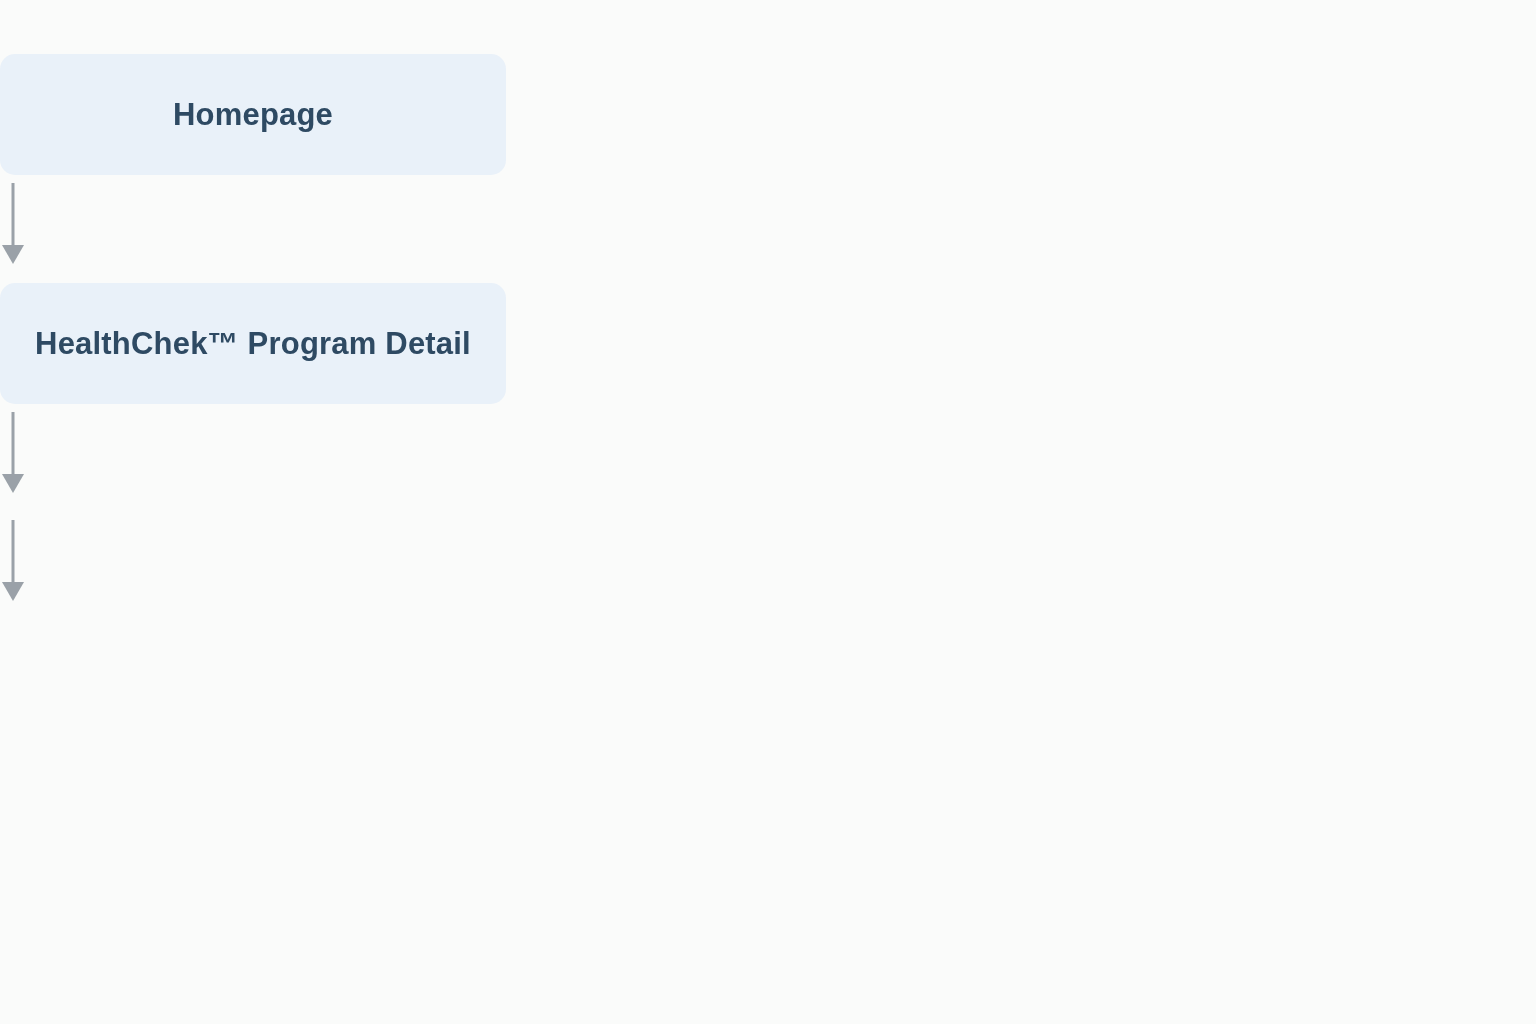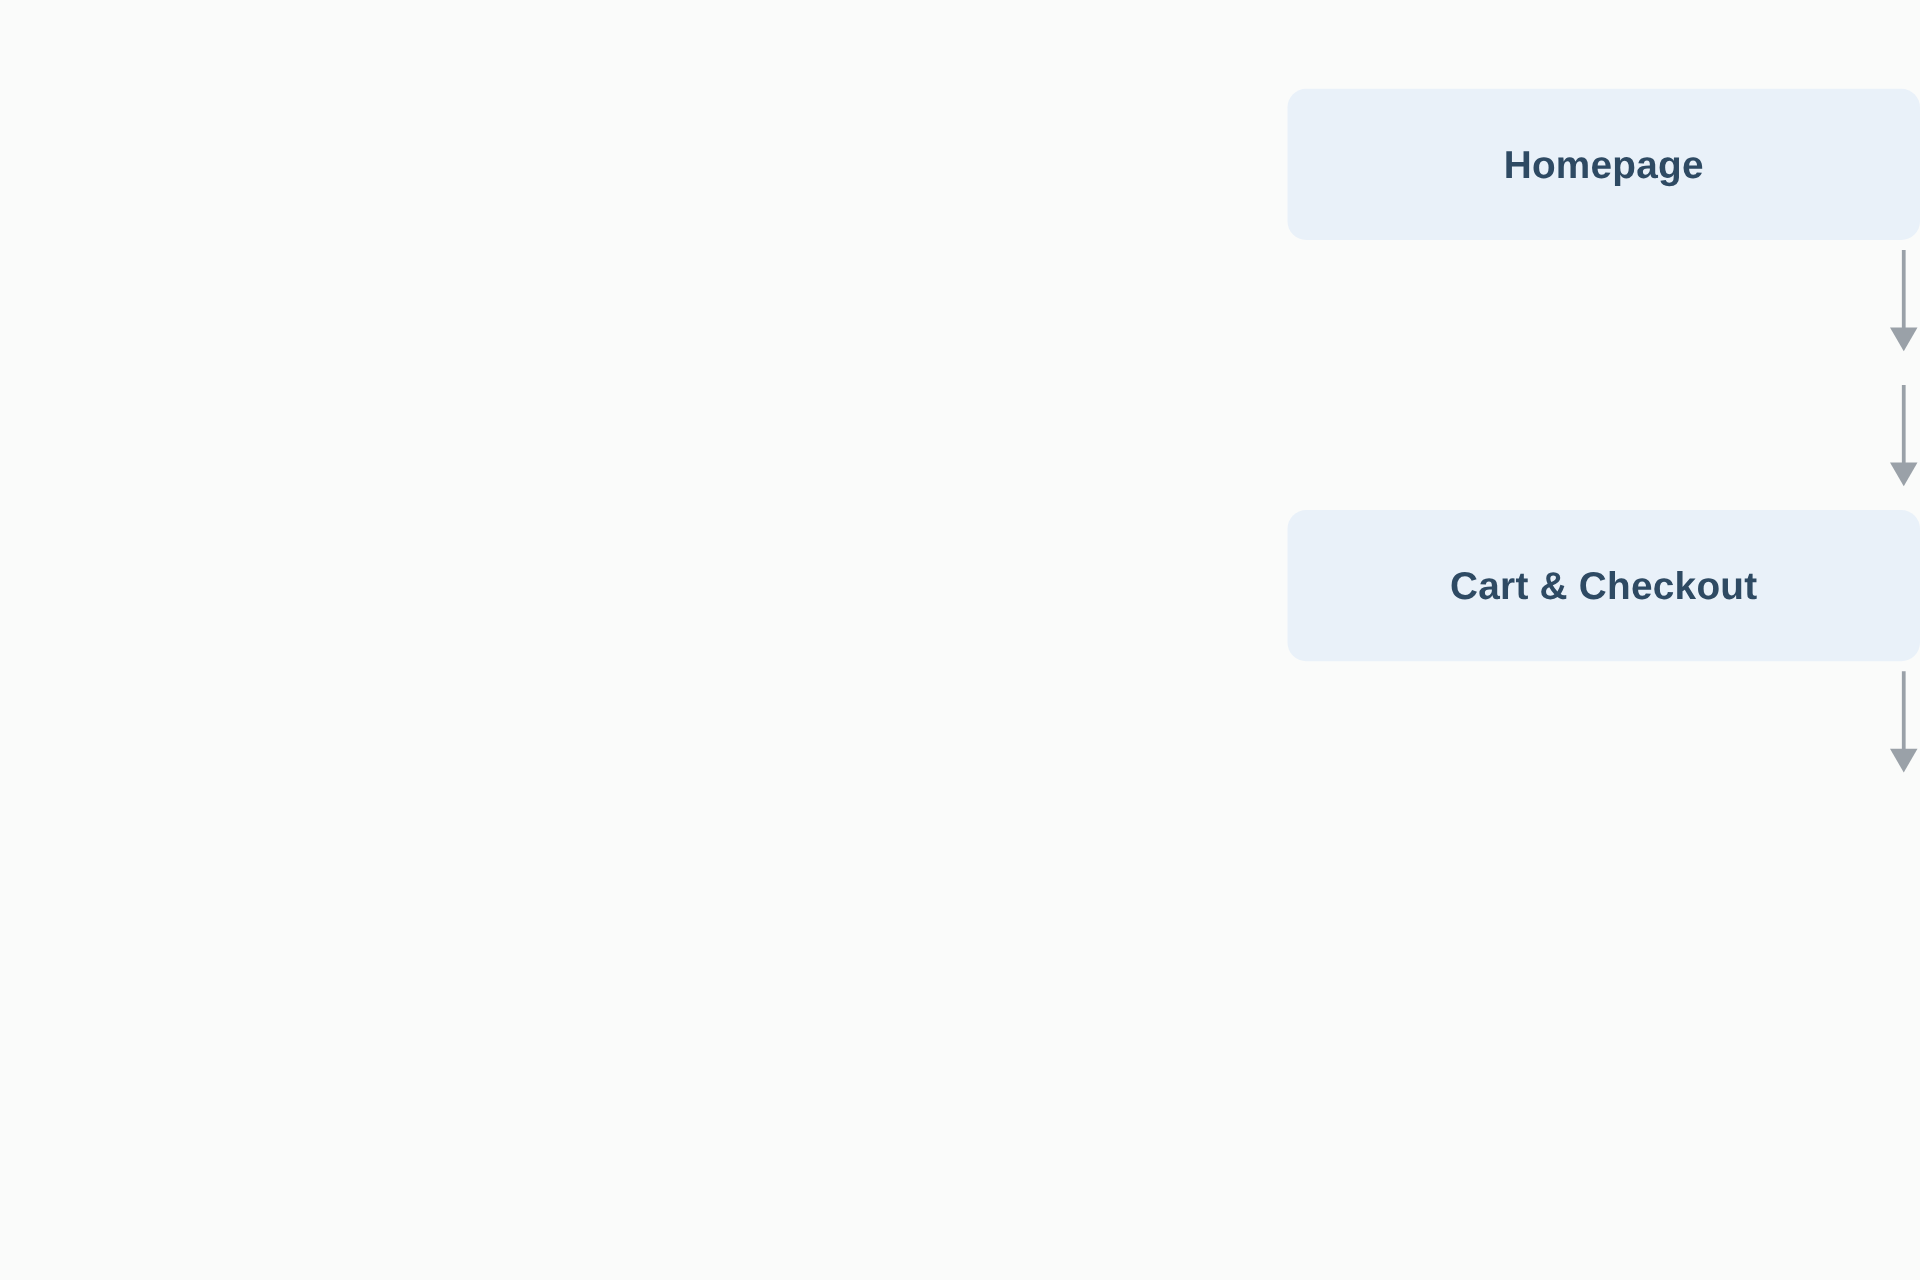--- a/index.html
+++ b/index.html
@@ -14,22 +14,22 @@
     height: 1024px;
     background: var(--background);
     font-family: "Liberation Sans", sans-serif;
     overflow: hidden;
   }
   .flowchart {
     width: 1536px;
     height: 1024px;
     display: flex;
     flex-direction: column;
-    align-items: flex-end;
-    padding-top: 71px;
+    align-items: flex-start;
+    padding-top: 54px;
   }
   .node {
     width: 506px;
     height: 121px;
     background: var(--node_fill);
     border-radius: 15px;
     display: flex;
     align-items: center;
     justify-content: center;
     color: var(--node_text);
@@ -60,29 +60,29 @@
 
   <div class="node">
     <span>Homepage</span>
   </div>
 
   <svg class="arrow" viewBox="0 0 26 108">
     <line x1="13" y1="8" x2="13" y2="72"></line>
     <polygon points="2,70 24,70 13,89"></polygon>
   </svg>
 
+  <div class="node">
+    <span>HealthChek™ Program Detail</span>
+  </div>
 
   <svg class="arrow" viewBox="0 0 26 108">
     <line x1="13" y1="8" x2="13" y2="72"></line>
     <polygon points="2,70 24,70 13,89"></polygon>
   </svg>
 
-  <div class="node">
-    <span>Cart &amp; Checkout</span>
-  </div>
 
   <svg class="arrow" viewBox="0 0 26 108">
     <line x1="13" y1="8" x2="13" y2="72"></line>
     <polygon points="2,70 24,70 13,89"></polygon>
   </svg>
 
 
 </div>
 
 </body></html>

